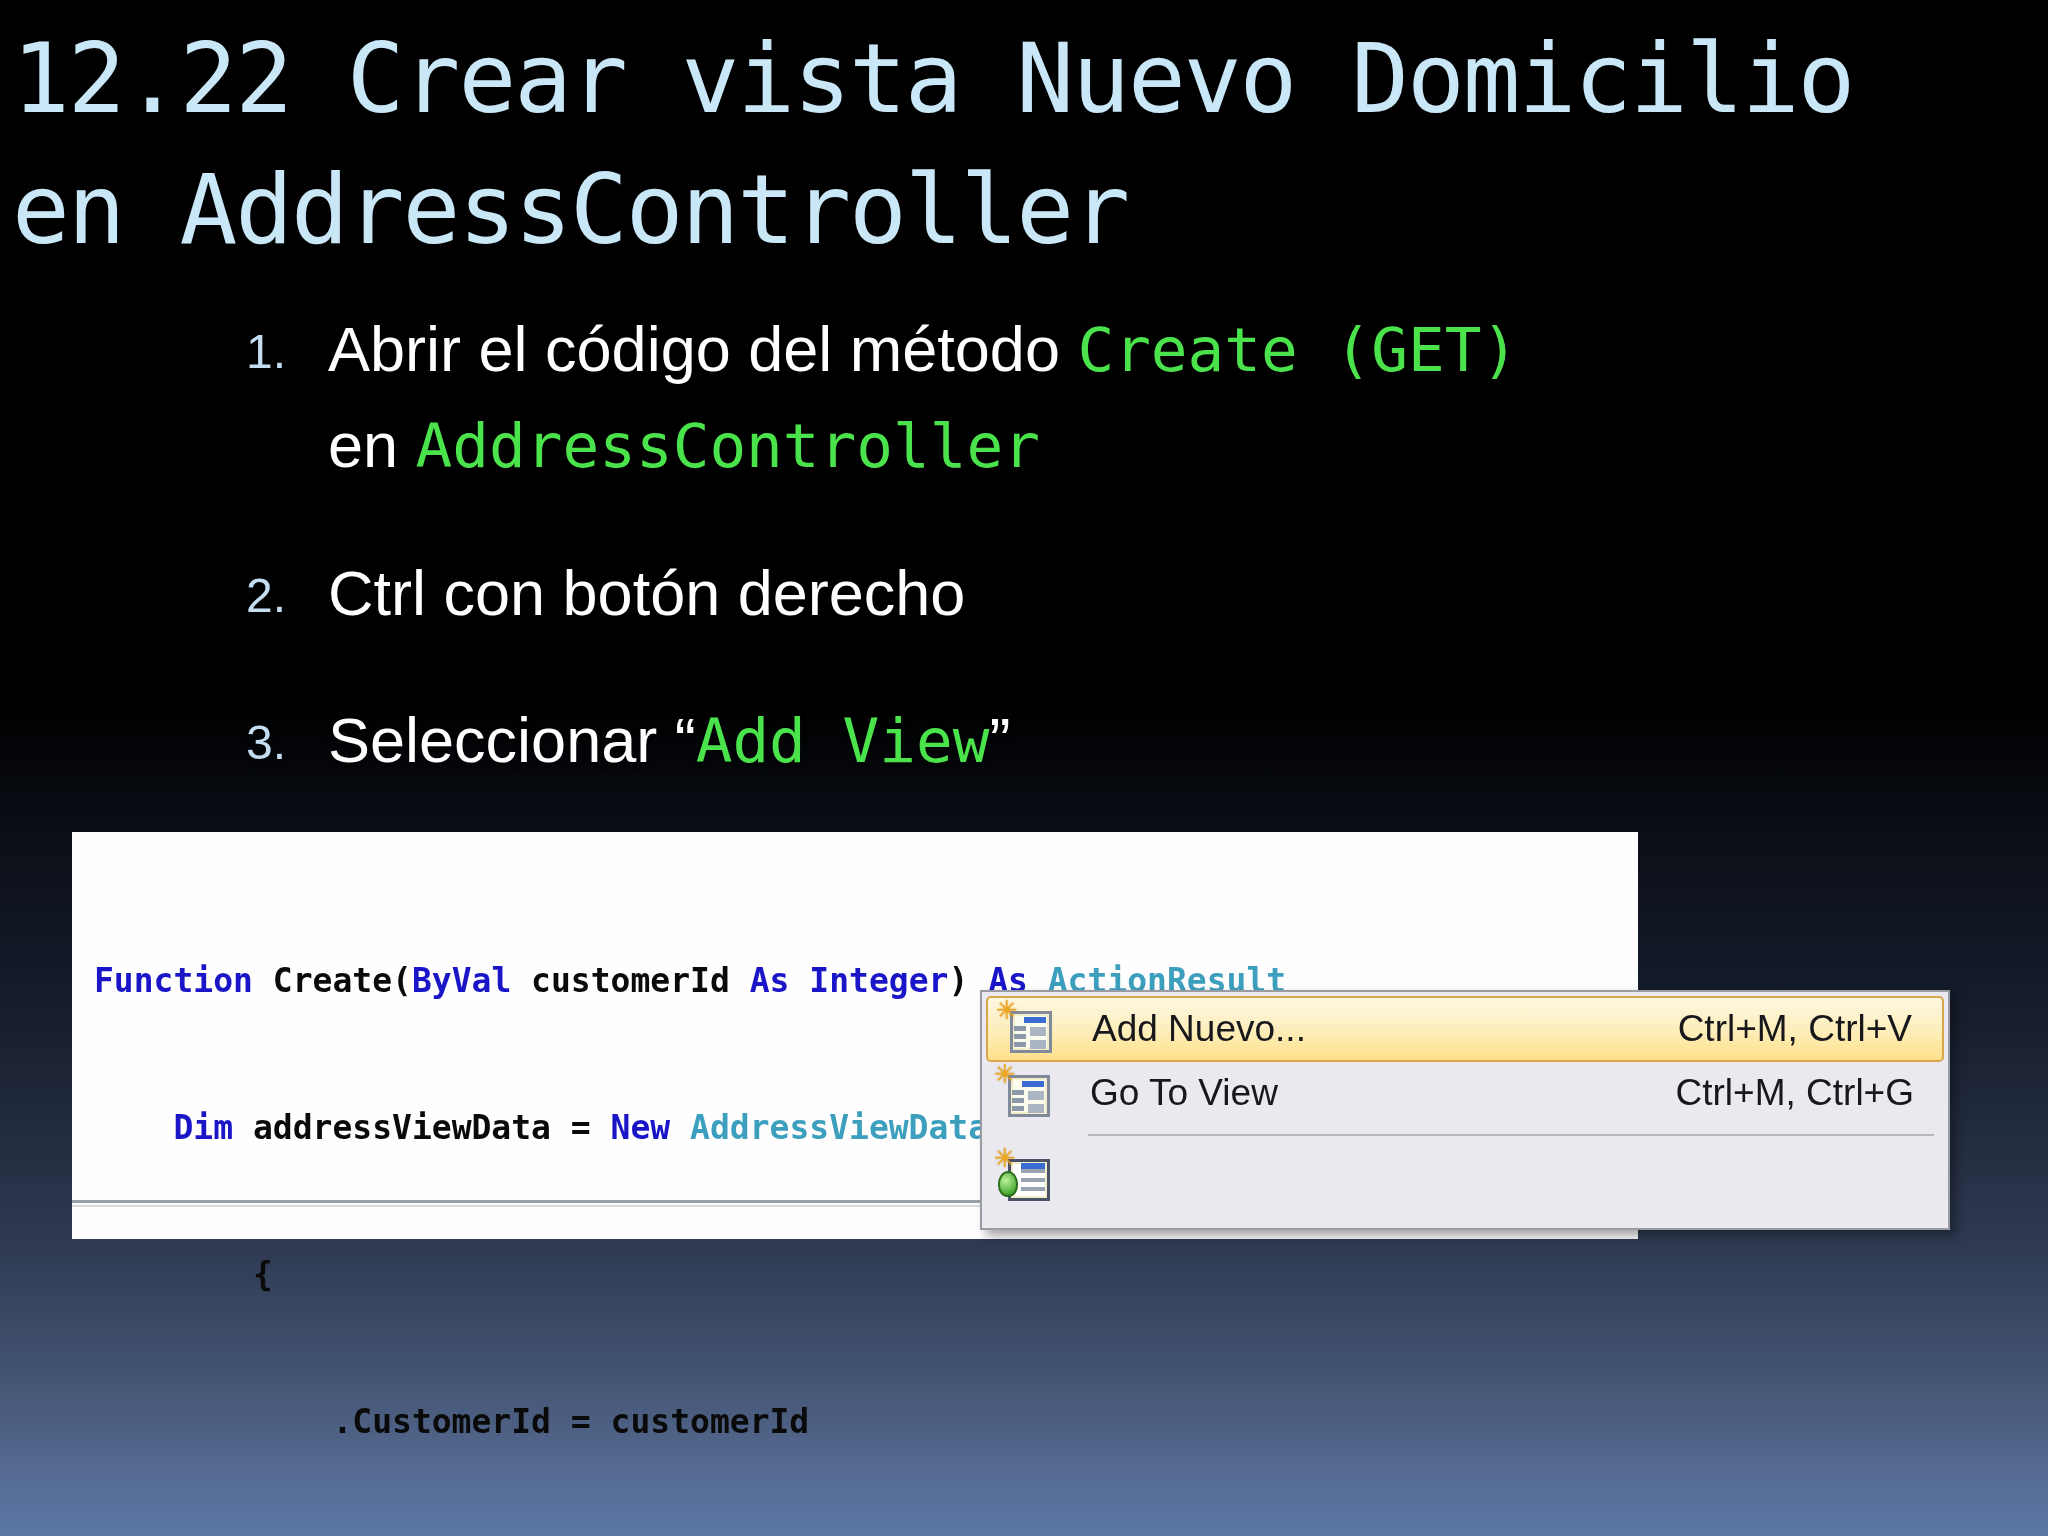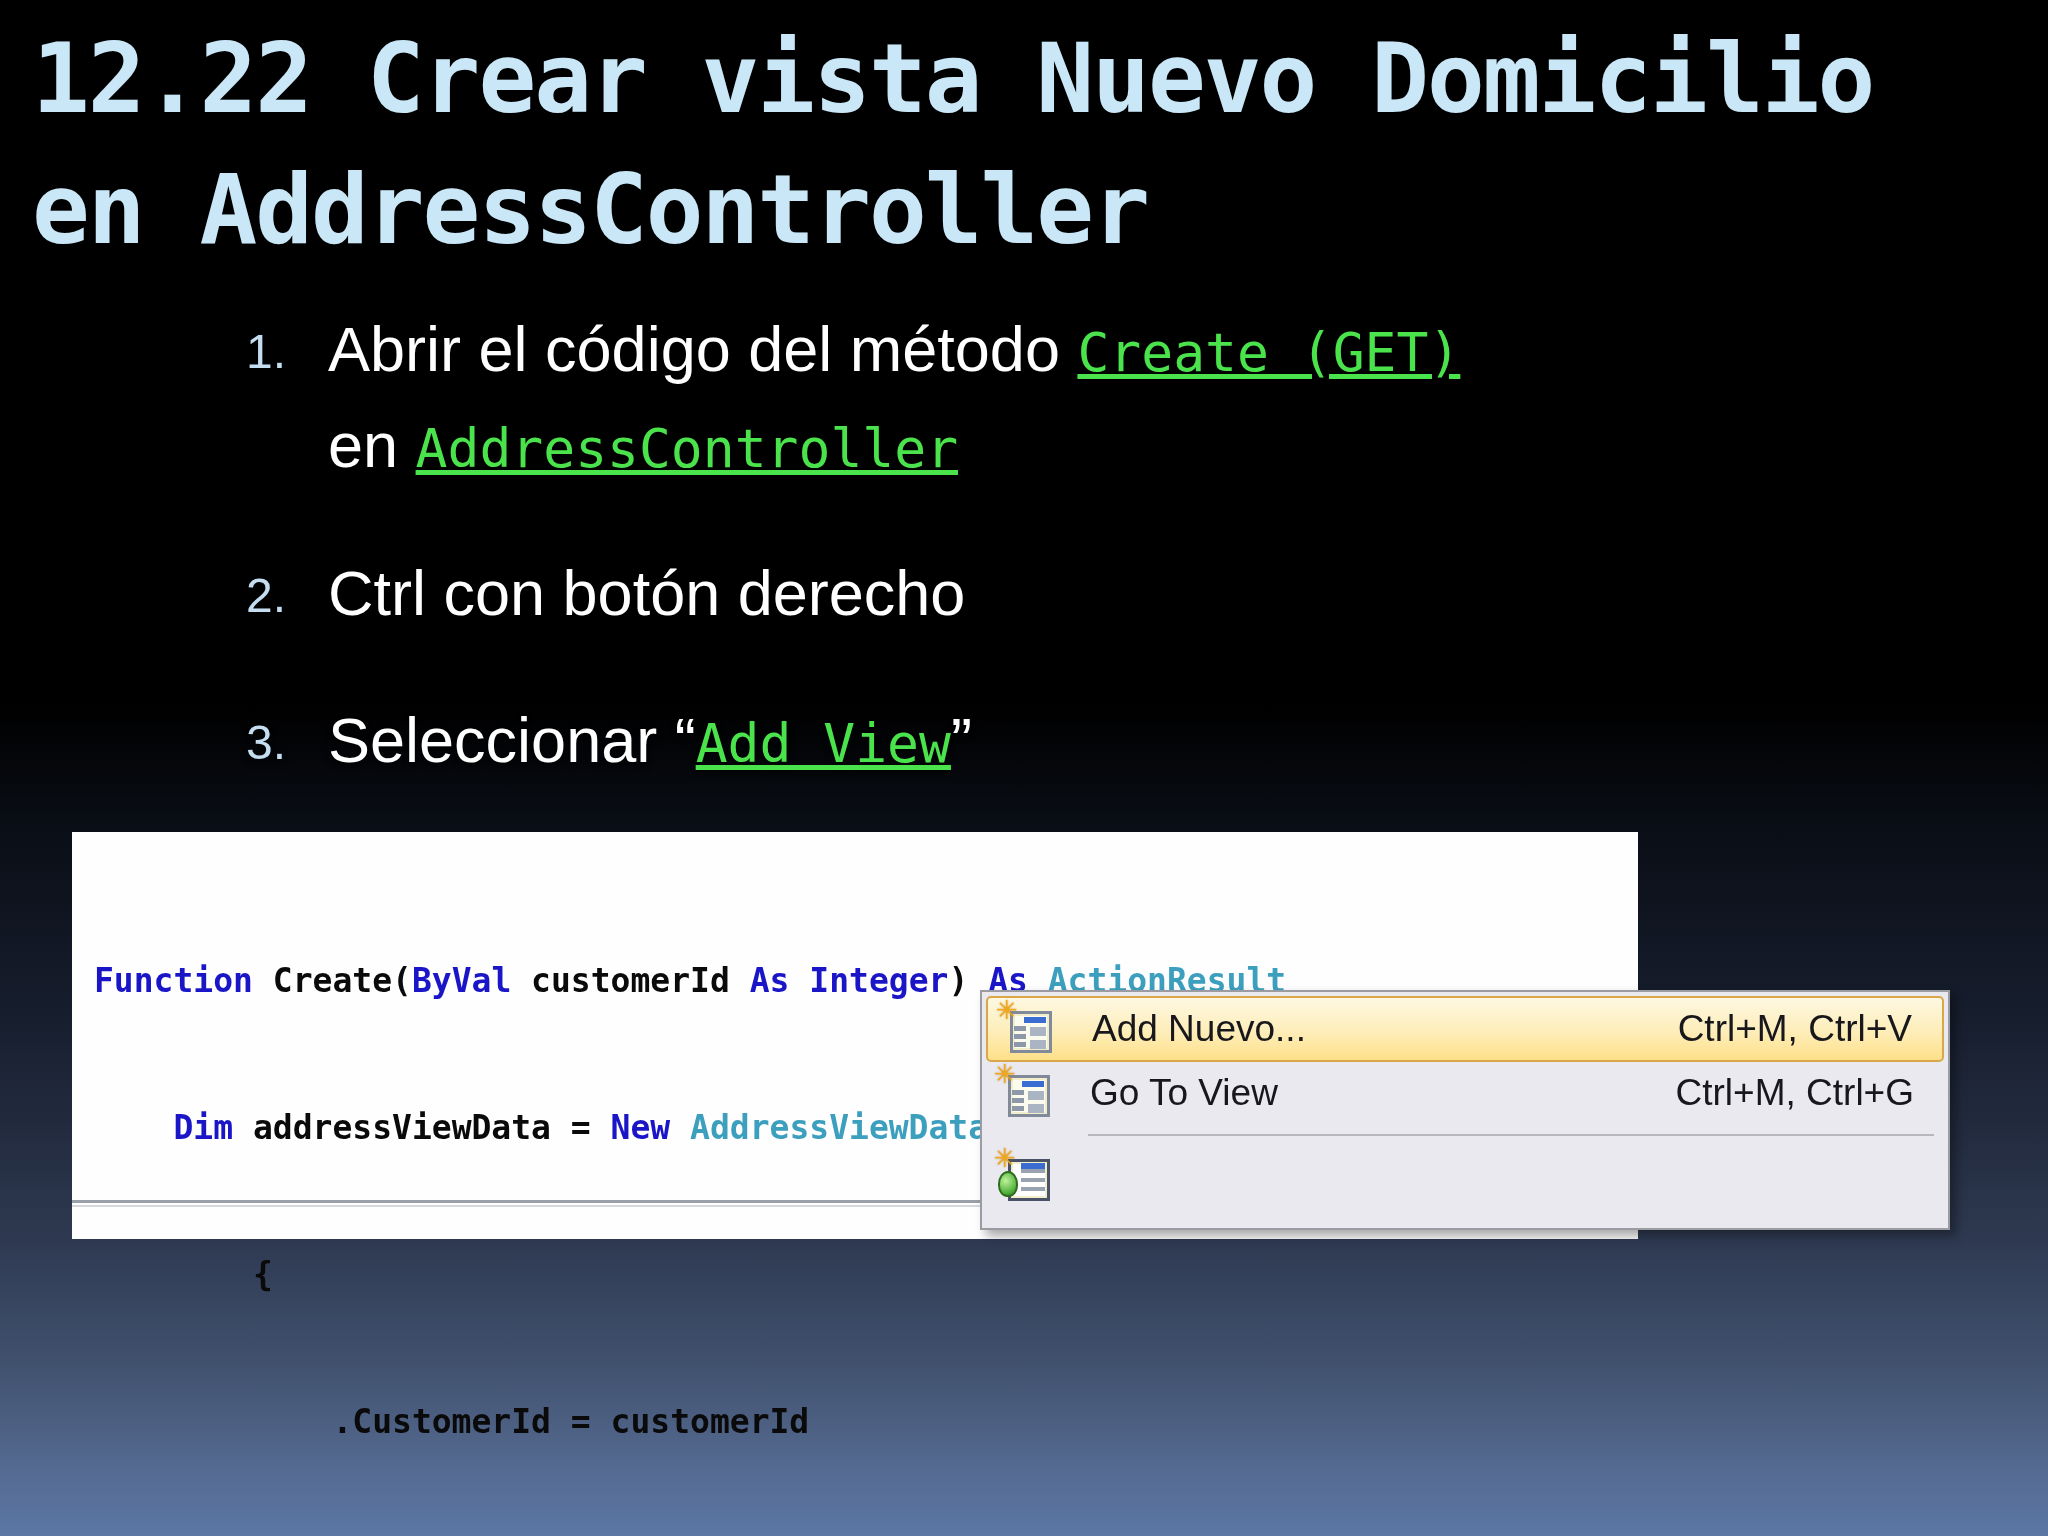--- a/index.html
+++ b/index.html
@@ -12,40 +12,40 @@
     position:relative; width:2048px; height:1536px; overflow:hidden;
     background:linear-gradient(180deg,
       #000000 0%, #000000 46%,
       #0a0e16 54%, #151c2b 65%,
       #232c40 74%, #2f3a52 81%,
       #41526f 89%, #53688e 95%, #5c77a5 100%);
   }
 
   
   .title {
-    position:absolute; left:32px; top:14px;
+    position:absolute; left:12px; top:14px;
     font-family:"DejaVu Sans Mono", monospace;
-    font-size:96px; line-height:1.36; font-weight:bold;
+    font-size:96px; line-height:1.36; font-weight:normal;
     color:#c9e7f7; letter-spacing:-2px; white-space:nowrap;
     text-shadow:0 5px 8px rgba(0,0,0,.6);
   }
 
   
   .steps { position:absolute; left:218px; top:302px; }
   .step { display:flex; align-items:flex-start; margin-bottom:52px; }
   .step-number {
     width:110px; text-align:right; padding-right:42px; flex:0 0 auto;
     font-size:48px; color:#c4ddf0; padding-top:22px;
     text-shadow:0 4px 6px rgba(0,0,0,.6);
   }
   .step-lines { font-size:63px; line-height:1.52; color:#ffffff;
     text-shadow:0 4px 6px rgba(0,0,0,.6); }
   .seg-plain { font-family:"Liberation Sans", sans-serif; color:#ffffff; }
   .seg-green-code {
-    font-family:"DejaVu Sans Mono", monospace; font-size:53px; color:#4be34b;text-decoration:underline;
+    font-family:"DejaVu Sans Mono", monospace; font-size:61px; color:#4be34b;
   }
 
   
   .shot {
     position:absolute; left:72px; top:832px; width:1566px; height:407px;
     background:#fefefe;
   }
   .code {
     position:absolute; left:22px; top:26px;
     font-family:"DejaVu Sans Mono", monospace; font-weight:bold;

